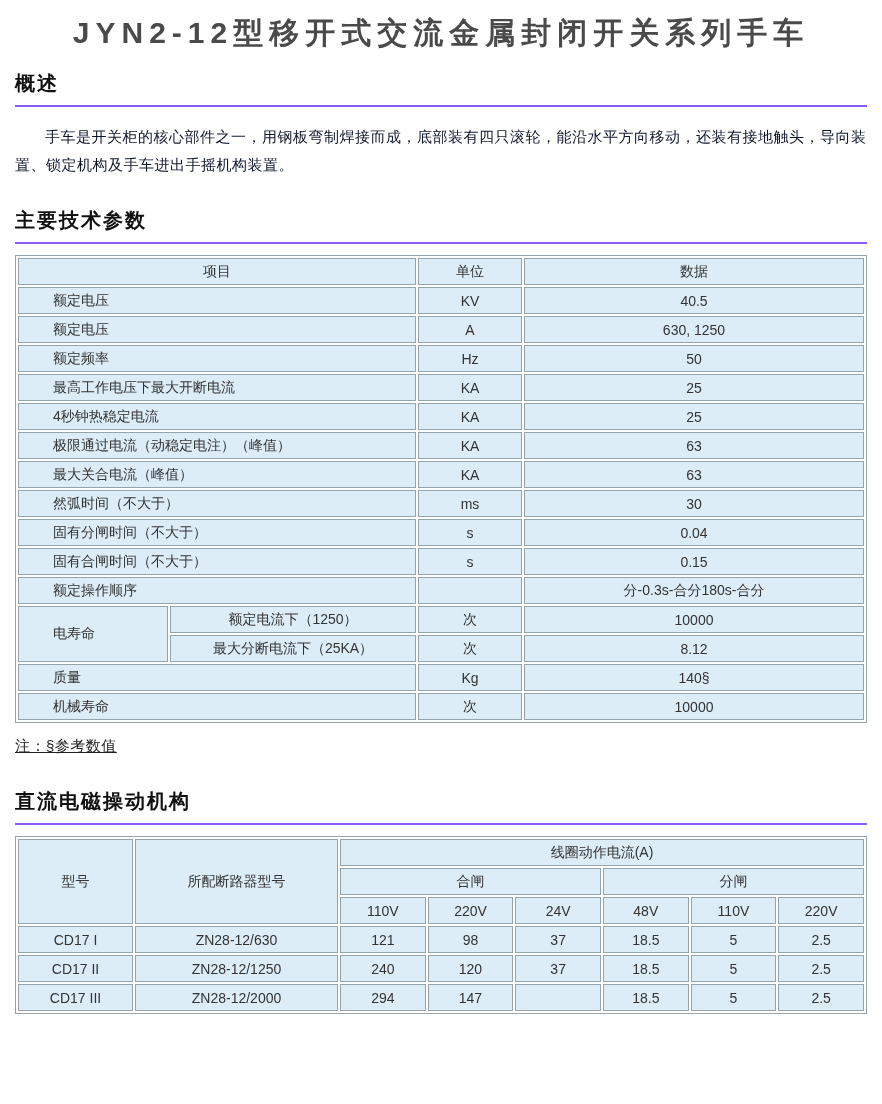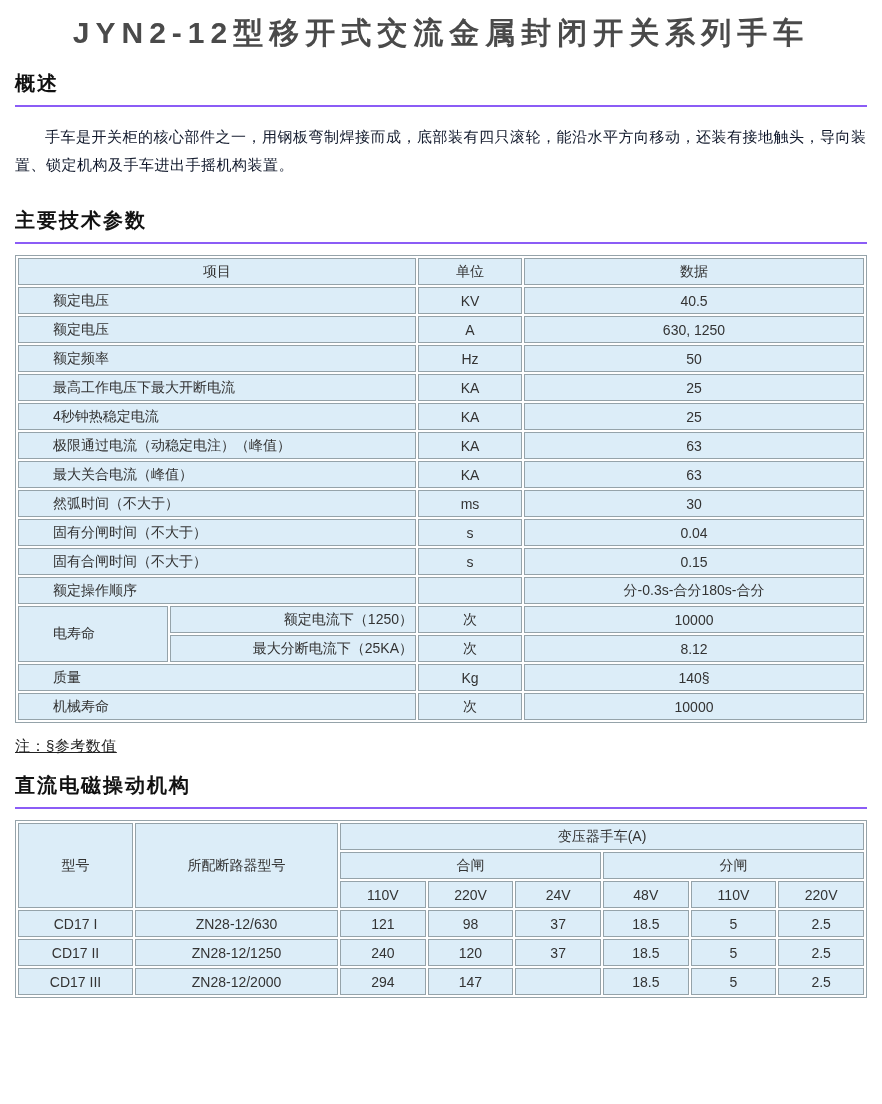--- a/index.html
+++ b/index.html
@@ -30,21 +30,21 @@
   .sec-head {
     font-size: 20px;
     font-weight: bold;
     color: #111111;
     letter-spacing: 2px;
     padding-bottom: 8px;
     border-bottom: 2px solid #8b5cf6;
     margin: 0;
   }
   .sec-head.m1 { margin-top: 28px; }
-  .sec-head.m2 { margin-top: 12px; }
+  .sec-head.m2 { margin-top: 28px; }
   .overview-text {
     margin: 16px 0 0 0;
     font-size: 15px;
     line-height: 28px;
     letter-spacing: 0.5px;
     color: #0f172a;
   }
   .overview-text p {
     margin: 0;
     text-indent: 2em;
@@ -68,21 +68,21 @@
     color: #333333;
     overflow: hidden;
     white-space: nowrap;
   }
   td.item {
     text-align: left;
     padding-left: 34px;
     margin-left: 26px;
   }
   td.subitem {
-    text-align: right;
+    text-align: center;
   }
   .notes {
     font-size: 15px;
     line-height: 28px;
     margin-top: 9px;
     color: #222222;
   }
   .notes div { letter-spacing: 0.5px; text-decoration: underline; }
 </style>
 </head>
@@ -208,21 +208,21 @@
         <col>
         <col>
         <col>
         <col>
         <col>
     </colgroup>
     <tbody>
         <tr>
       <td rowspan="3">型号</td>
       <td rowspan="3">所配断路器型号</td>
-      <td colspan="6">变压器手车(A)</td>
+      <td colspan="6">线圈动作电流(A)</td>
     </tr>
     <tr>
       <td colspan="3">合闸</td>
       <td colspan="3">分闸</td>
     </tr>
     <tr>
       <td>110V</td>
       <td>220V</td>
       <td>24V</td>
       <td>48V</td>

